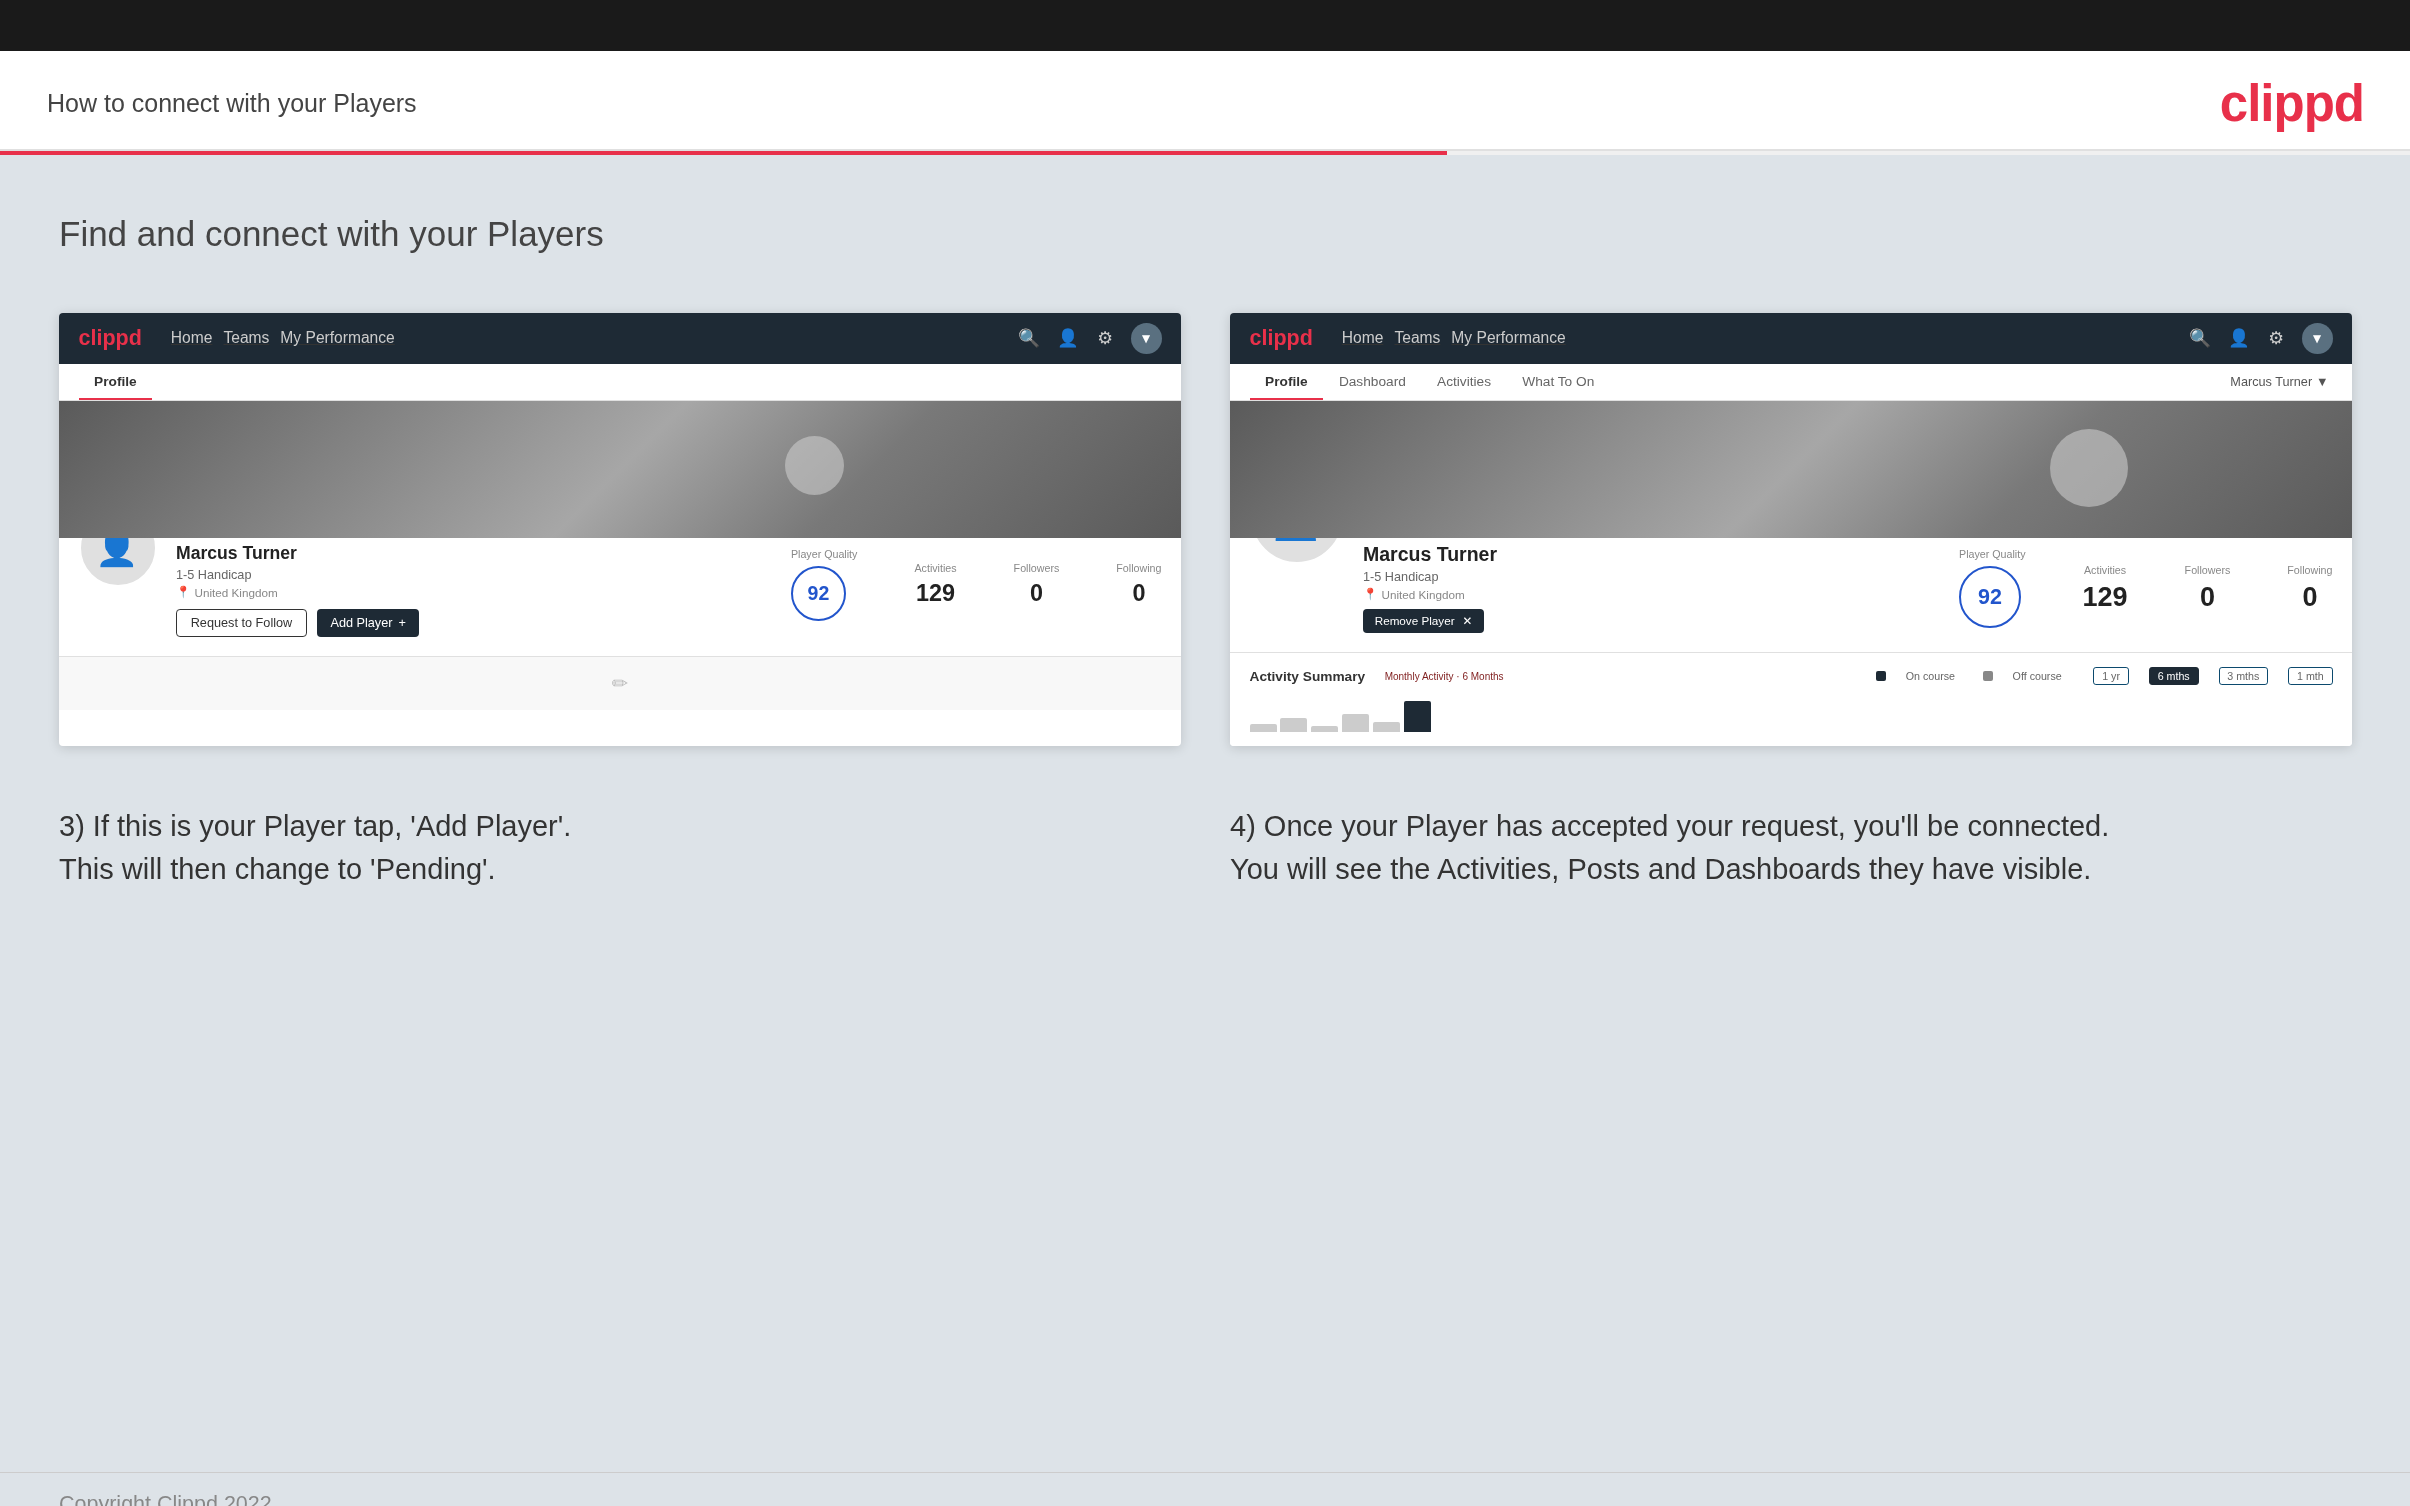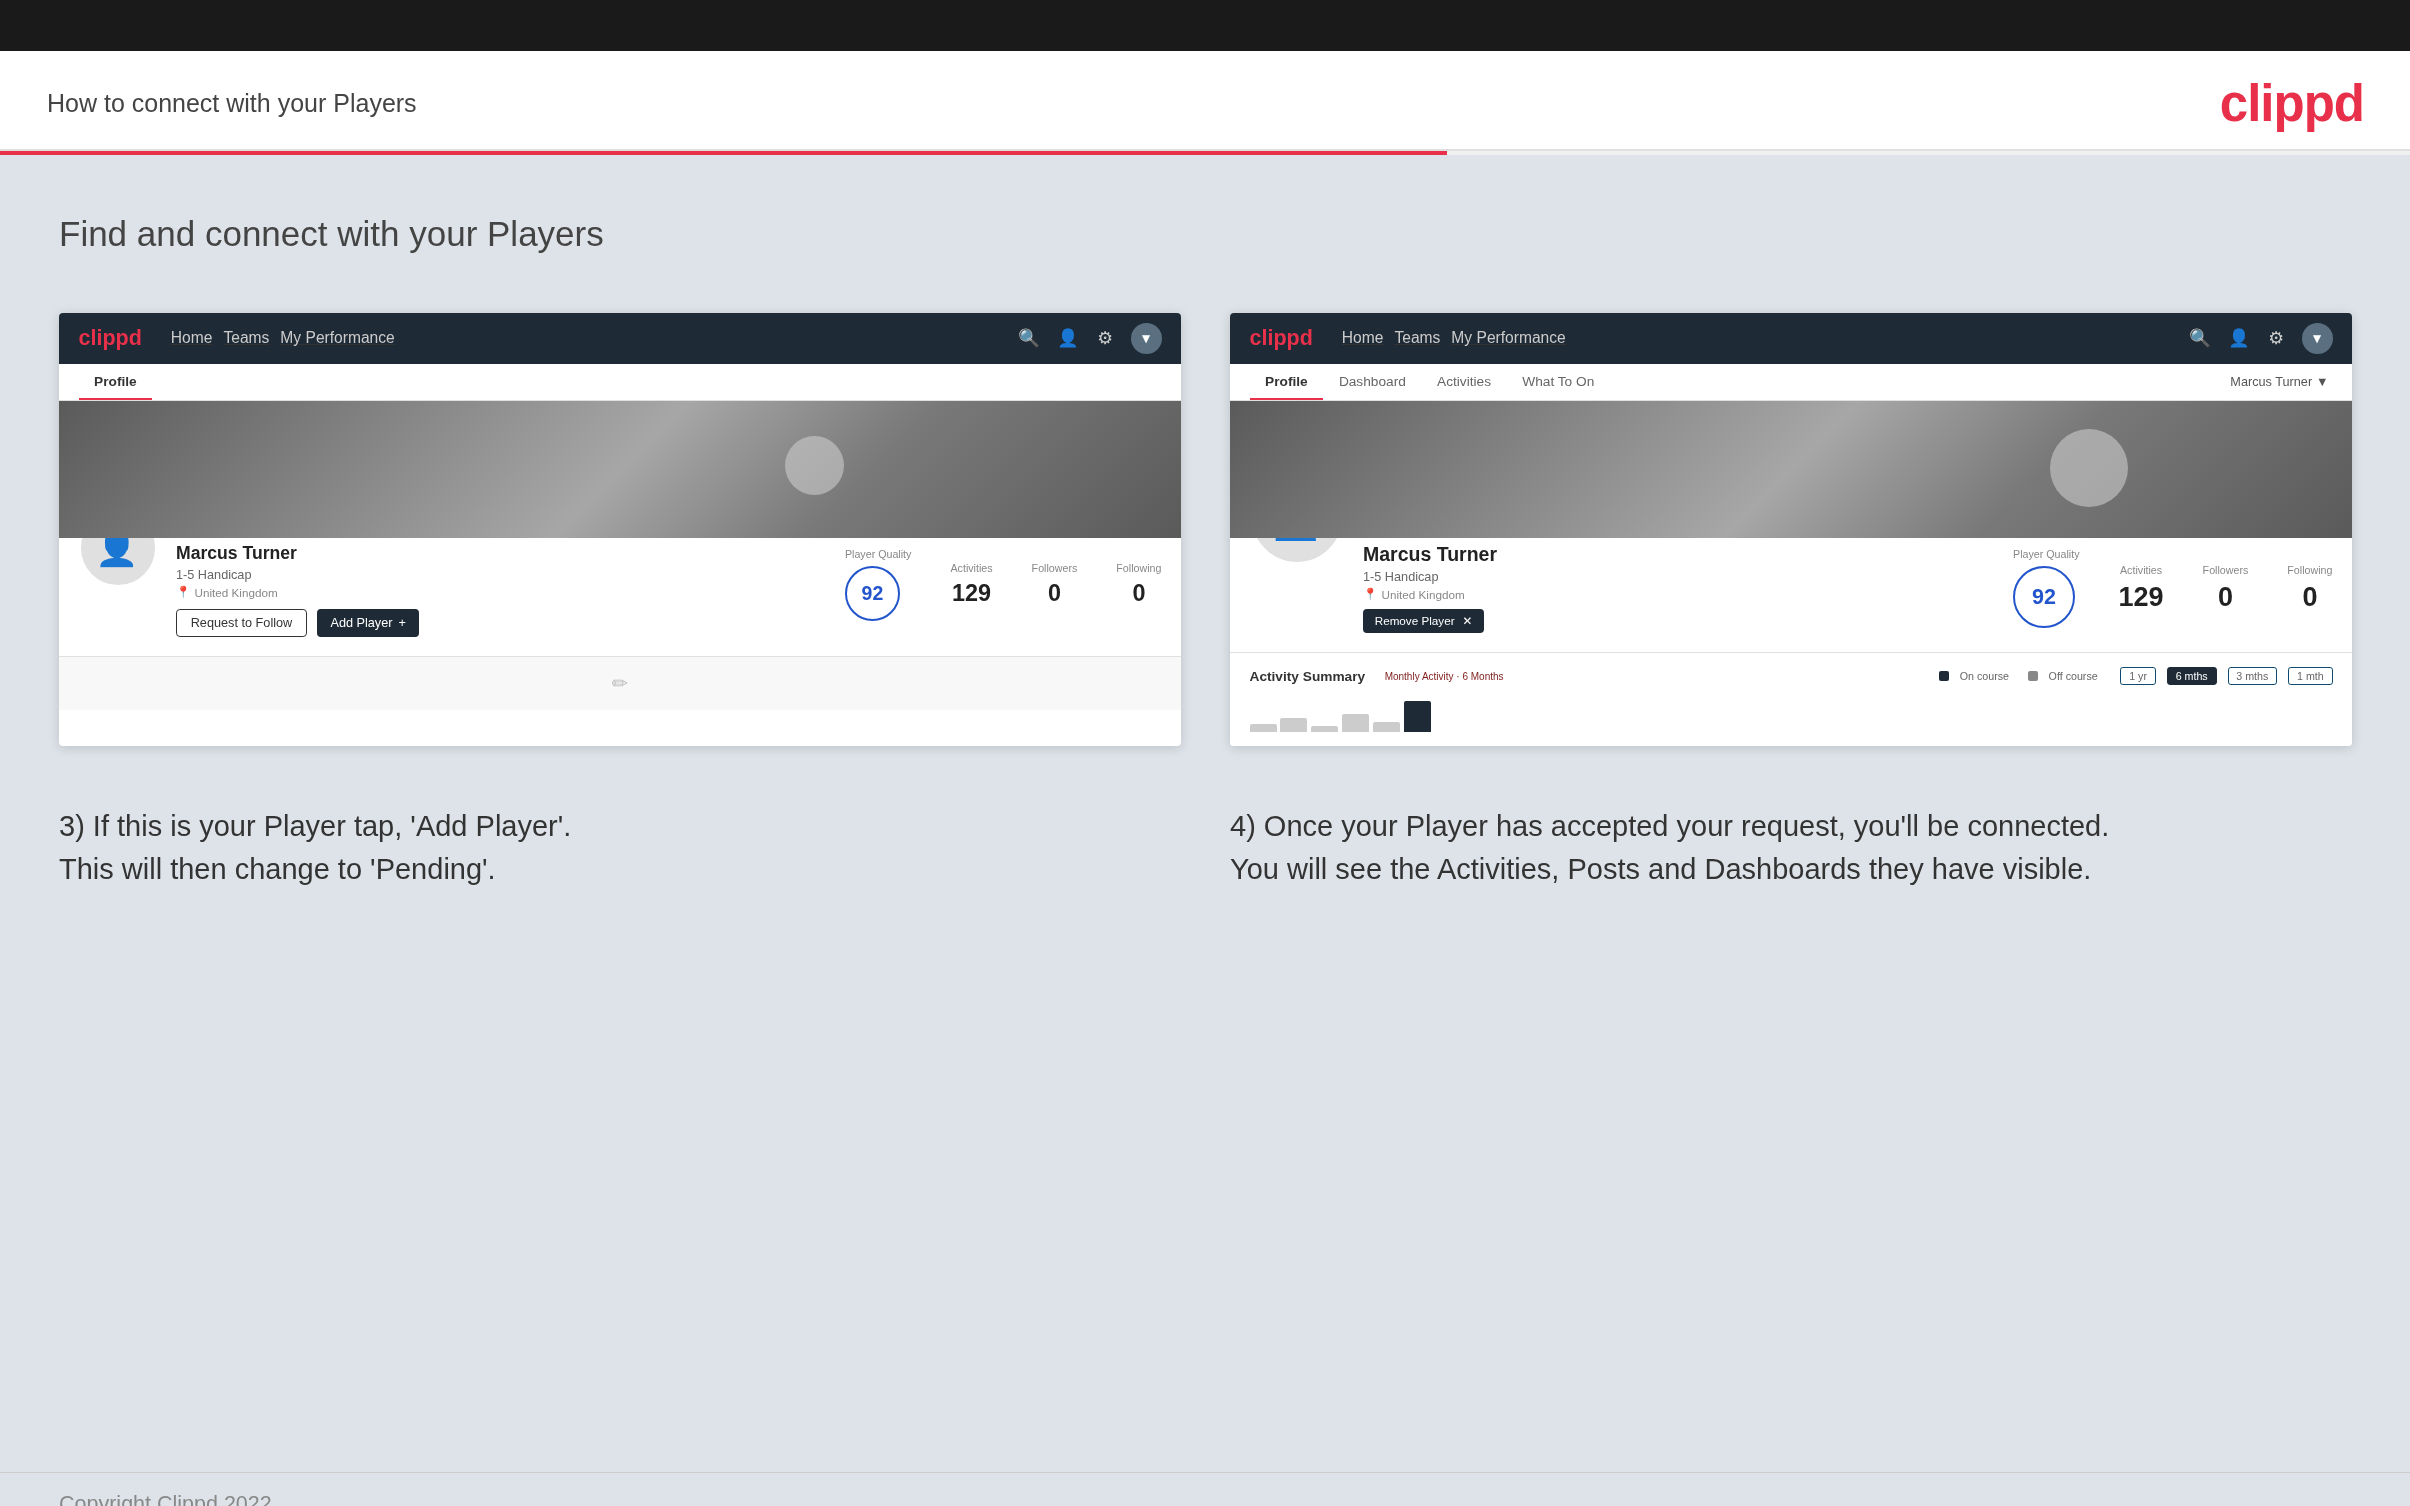--- a/index.html
+++ b/index.html
@@ -280,21 +280,21 @@
       font-size: 12.7px;
       cursor: pointer;
       display: flex;
       align-items: center;
       gap: 5.9px;
     }
 
     
     .stats-row {
       display: flex;
-      gap: 39px;
+      gap: 57px;
       align-items: center;
       margin-left: auto;
       padding-top: 39px;
     }
 
     .stat-item {
       text-align: center;
     }
 
     .stat-label {
@@ -371,21 +371,21 @@
 
     .activity-period {
       font-size: 10px;
       color: #7f1d1d;
     }
 
     .activity-controls {
       margin-left: auto;
       display: flex;
       align-items: center;
-      gap: 11px;
+      gap: 20px;
     }
 
     .legend-dot {
       width: 9.8px;
       height: 9.8px;
       border-radius: 2px;
       display: inline-block;
     }
 
     .legend-text {

